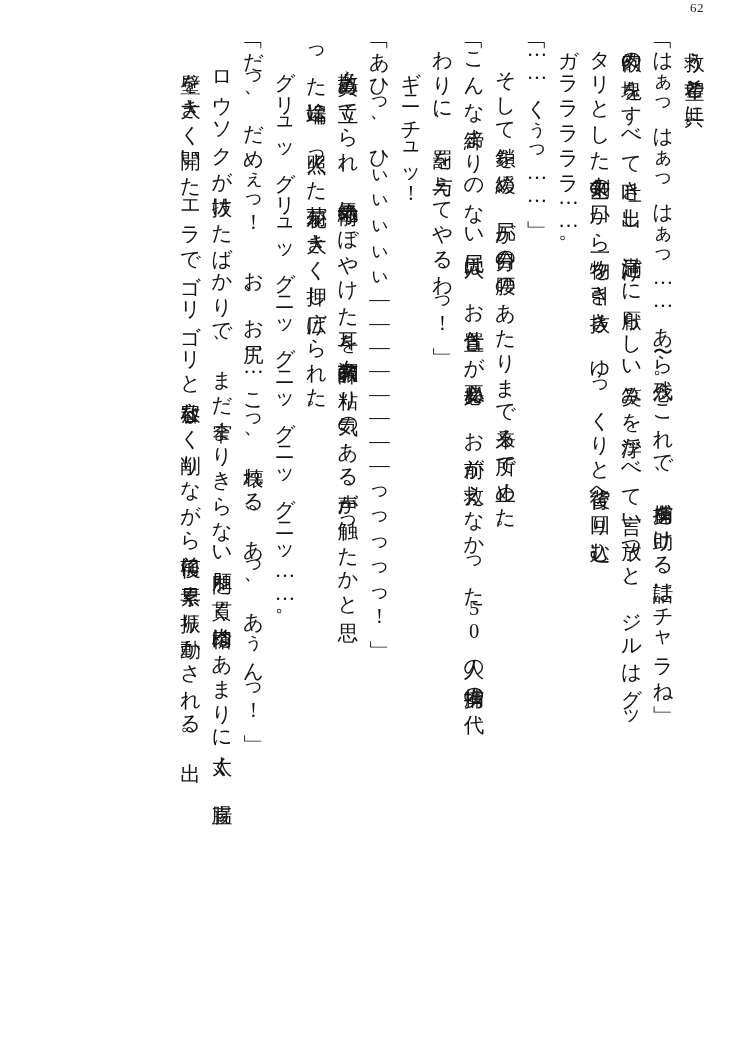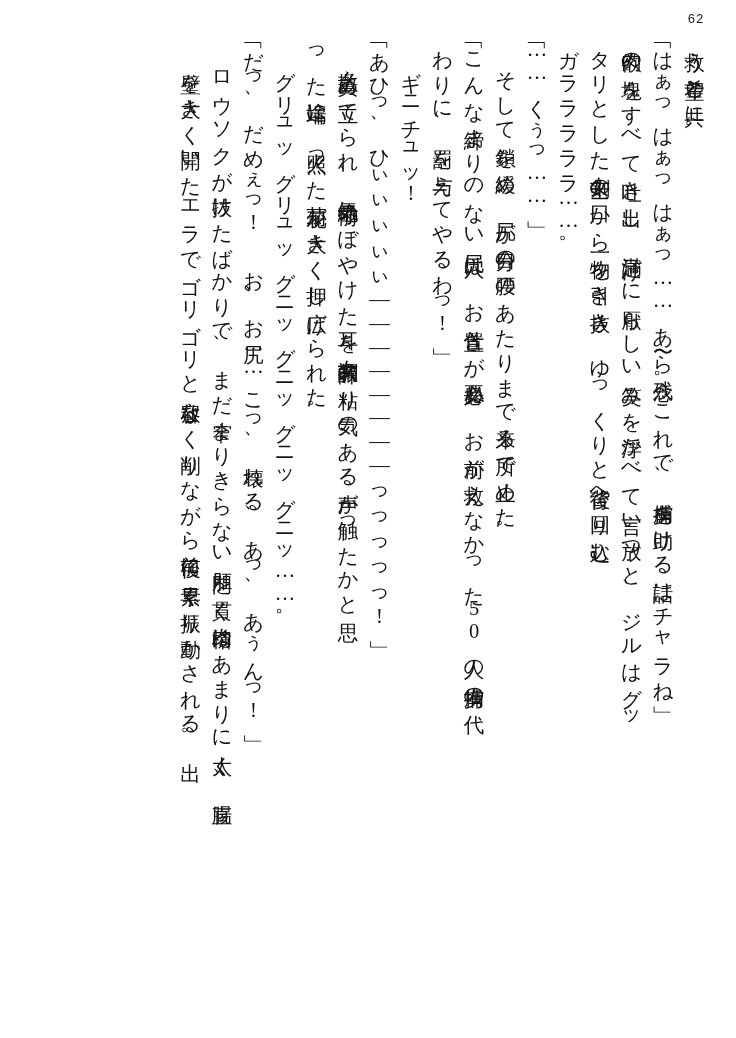--- a/index.html
+++ b/index.html
@@ -16,26 +16,26 @@
   }
   .page {
     position: relative;
     width: 736px;
     height: 1038px;
     box-sizing: border-box;
     background: #ffffff;
   }
   .page-number {
     position: absolute;
-    top: 12px;
+    top: 0;
     right: 32px;
     font-size: 13px;
     color: #1a1a1a;
     letter-spacing: 0.5px;
-    font-family: Liberation Mono, monospace;
+    font-family: Liberation Serif, serif;
   }
   .text-body {
     position: absolute;
     top: 36px;
     left: 26px;
     right: 26px;
     bottom: 22px;
     display: flex;
     flex-direction: row-reverse;
     align-items: flex-start;

